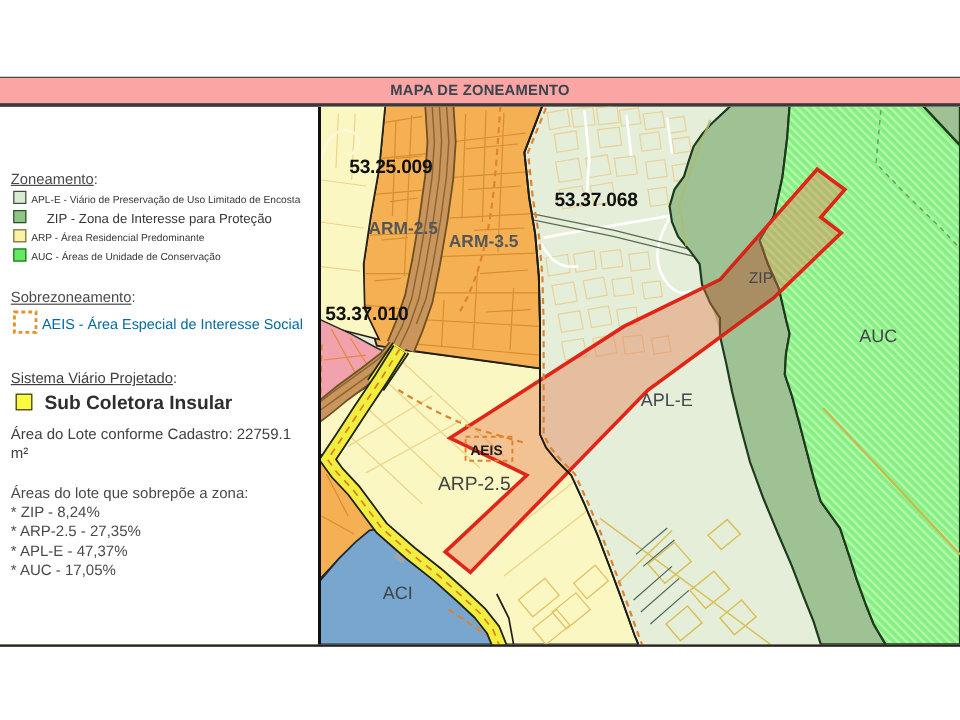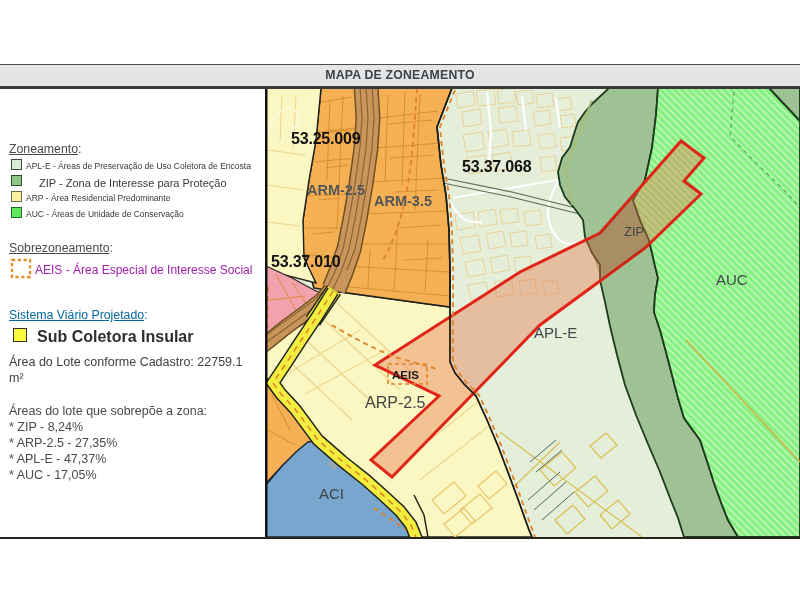--- a/index.html
+++ b/index.html
@@ -2,51 +2,51 @@
 <html><head>
 <meta charset="utf-8">
 <style>
   html,body{margin:0;padding:0;background:#fff;}
   body{width:800px;height:600px;position:relative;font-family:"Liberation Sans",sans-serif;overflow:hidden;}
   .abs{position:absolute;}
 </style>
 </head>
 <body>
 
-<div class="abs" style="left:0;top:64px;width:800px;height:21px;background:#e5e5e5;border-top:1px solid #4a4a4a;border-bottom:3px solid #3a3a3a;text-align:center;">
+<div class="abs" style="left:0;top:64px;width:800px;height:21px;background:#fca5a5;border-top:1px solid #4a4a4a;border-bottom:3px solid #3a3a3a;text-align:center;">
   <div style="font-size:12.3px;font-weight:bold;color:#3a444c;letter-spacing:0.2px;line-height:21px;">MAPA DE ZONEAMENTO</div>
 </div>
 
 <div class="abs" style="left:9px;top:142px;font-size:12.3px;color:#4a4a4a;"><span style="text-decoration:underline;text-align:right;">Zoneamento</span>:</div>
 
 <div class="abs" style="left:11px;top:159px;width:9px;height:9px;background:#d9ebd3;border:1.5px solid #3f4a3c;"></div>
 
-<div class="abs" style="left:26px;top:161px;font-size:8.5px;color:#373737;">APL-E - Áreas de Preservação de Uso Coletora de Encosta</div>
+<div class="abs" style="left:26px;top:161px;font-size:8.5px;color:#373737;">APL-E - Viário de Preservação de Uso Limitado de Encosta</div>
 
 <div class="abs" style="left:11px;top:175px;width:9px;height:9px;background:#8fc487;border:1.5px solid #2b4f2b;"></div>
 
 <div class="abs" style="left:39px;top:177px;font-size:11px;color:#373737;">ZIP - Zona de Interesse para Proteção</div>
 
 <div class="abs" style="left:11px;top:191px;width:9px;height:9px;background:#fbf3a2;border:1.5px solid #6e6a48;"></div>
 
 <div class="abs" style="left:26px;top:193px;font-size:8.5px;color:#373737;">ARP - Área Residencial Predominante</div>
 
 <div class="abs" style="left:11px;top:207px;width:9px;height:9px;background:#62e95e;border:1.5px solid #1e6e22;"></div>
 
 <div class="abs" style="left:26px;top:209px;font-size:8.5px;color:#373737;">AUC - Áreas de Unidade de Conservação</div>
 
 <div class="abs" style="left:9px;top:241px;font-size:12.3px;color:#4a4a4a;"><span style="text-decoration:underline;">Sobrezoneamento</span>:</div>
 
 <svg class="abs" style="left:10px;top:258px;" width="22" height="21" viewBox="0 0 22 21">
     <rect x="2" y="2" width="18" height="17" fill="#fff" stroke="#e3922c" stroke-width="2.4" stroke-dasharray="3.2,2.6"></rect>
   </svg>
 
-<div class="abs" style="left:35px;top:263px;font-size:12px;color:#a21caf;">AEIS - Área Especial de Interesse Social</div>
-
-<div class="abs" style="left:9px;top:308px;font-size:12.3px;color:#0369a1;"><span style="text-decoration:underline;">Sistema Viário Projetado</span>:</div>
+<div class="abs" style="left:35px;top:263px;font-size:12px;color:#0369a1;">AEIS - Área Especial de Interesse Social</div>
+
+<div class="abs" style="left:9px;top:308px;font-size:12.3px;color:#404040;"><span style="text-decoration:underline;">Sistema Viário Projetado</span>:</div>
 
 <div class="abs" style="left:13px;top:328px;width:12px;height:12px;background:#fbf93e;border:1.5px solid #33332a;"></div>
 
 <div class="abs" style="left:37px;top:328px;font-size:16px;color:#2e2e2e;font-weight:bold;">Sub Coletora Insular</div>
 
 <div class="abs" style="left:9px;top:354px;width:240px;font-size:12.5px;color:#404040;line-height:16px;">Área do Lote conforme Cadastro: 22759.1 m²</div>
 
 <div class="abs" style="left:9px;top:403px;font-size:12.5px;color:#4a4a4a;line-height:16.1px;">Áreas do lote que sobrepõe a zona:<br>* ZIP - 8,24%<br>* ARP-2.5 - 27,35%<br>* APL-E - 47,37%<br>* AUC - 17,05%</div>
 
 <div class="abs" style="left:265px;top:89px;width:618px;height:448px;">

